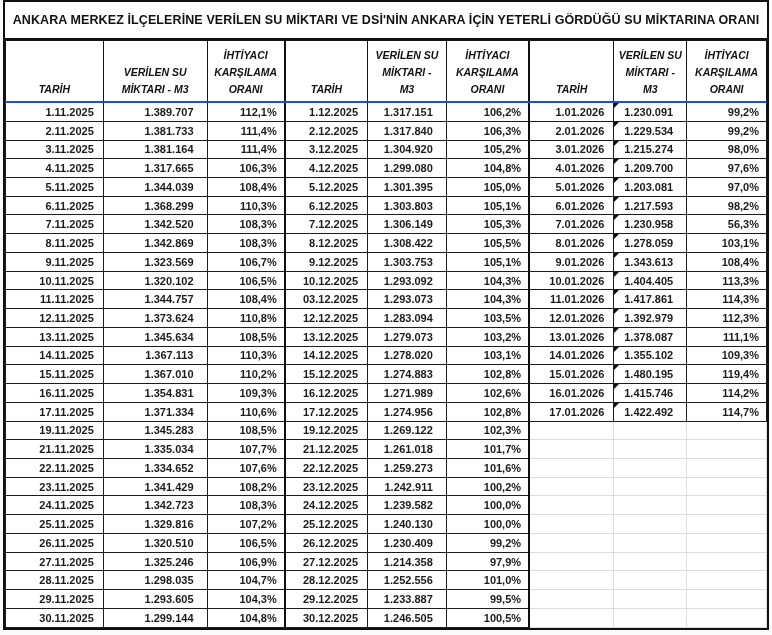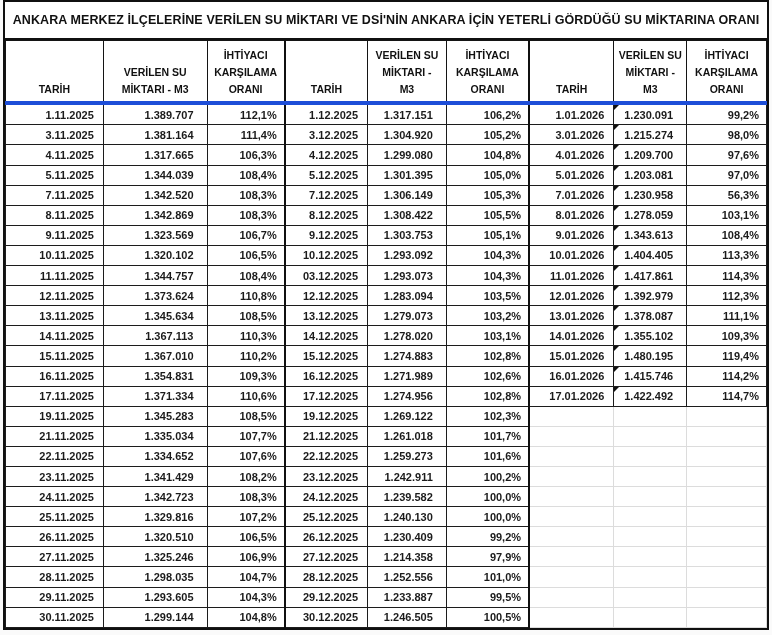--- a/index.html
+++ b/index.html
@@ -22,21 +22,21 @@
   table.grid {
     flex:1 1 auto; width:100%; height:100%;
     border-collapse:collapse; table-layout:fixed;
   }
   .grid th {
     vertical-align:bottom; text-align:center;
     font-weight:700; font-size:10.5px; line-height:1.62; color:#111;
     white-space:pre-line; padding:3px 2px 3px 2px;
     border:1px solid #141414; height:54px; overflow:hidden;
   }
-  .grid thead th { border-bottom:4px solid #1d4ed8; }
+  .grid thead th { border-bottom:2px solid #1d4ed8;font-style:italic; }
   .grid td {
     font-size:11px; font-weight:600; color:#1b1b1b;
     text-align:right; padding:0 8px 0 2px; height:16px;
     border:1px solid #1c1c1c; overflow:hidden; white-space:nowrap;
     position:relative; background:#fff;
   }
   .grid td.c-date  { padding-right:9px; }
   .grid td.c-amt   { padding-right:13px; }
   .grid td.c-rat   { padding-right:7px; }
   .grid td.empty   { border-color:#dcdcdc; }
@@ -94,20 +94,31 @@
           <td class="c-amt">1.389.707</td>
           <td class="c-rat">112,1%</td>
           <td class="c-date gsep">1.12.2025</td>
           <td class="c-amt">1.317.151</td>
           <td class="c-rat">106,2%</td>
           <td class="c-date gsep">1.01.2026</td>
           <td class="c-amt mark">1.230.091</td>
           <td class="c-rat">99,2%</td>
         </tr>
         <tr>
+          <td class="c-date">2.11.2025</td>
+          <td class="c-amt">1.381.733</td>
+          <td class="c-rat">111,4%</td>
+          <td class="c-date gsep">2.12.2025</td>
+          <td class="c-amt">1.317.840</td>
+          <td class="c-rat">106,3%</td>
+          <td class="c-date gsep">2.01.2026</td>
+          <td class="c-amt mark">1.229.534</td>
+          <td class="c-rat">99,2%</td>
+        </tr>
+        <tr>
           <td class="c-date">3.11.2025</td>
           <td class="c-amt">1.381.164</td>
           <td class="c-rat">111,4%</td>
           <td class="c-date gsep">3.12.2025</td>
           <td class="c-amt">1.304.920</td>
           <td class="c-rat">105,2%</td>
           <td class="c-date gsep">3.01.2026</td>
           <td class="c-amt mark">1.215.274</td>
           <td class="c-rat">98,0%</td>
         </tr>
@@ -127,20 +138,31 @@
           <td class="c-amt">1.344.039</td>
           <td class="c-rat">108,4%</td>
           <td class="c-date gsep">5.12.2025</td>
           <td class="c-amt">1.301.395</td>
           <td class="c-rat">105,0%</td>
           <td class="c-date gsep">5.01.2026</td>
           <td class="c-amt mark">1.203.081</td>
           <td class="c-rat">97,0%</td>
         </tr>
         <tr>
+          <td class="c-date">6.11.2025</td>
+          <td class="c-amt">1.368.299</td>
+          <td class="c-rat">110,3%</td>
+          <td class="c-date gsep">6.12.2025</td>
+          <td class="c-amt">1.303.803</td>
+          <td class="c-rat">105,1%</td>
+          <td class="c-date gsep">6.01.2026</td>
+          <td class="c-amt mark">1.217.593</td>
+          <td class="c-rat">98,2%</td>
+        </tr>
+        <tr>
           <td class="c-date">7.11.2025</td>
           <td class="c-amt">1.342.520</td>
           <td class="c-rat">108,3%</td>
           <td class="c-date gsep">7.12.2025</td>
           <td class="c-amt">1.306.149</td>
           <td class="c-rat">105,3%</td>
           <td class="c-date gsep">7.01.2026</td>
           <td class="c-amt mark">1.230.958</td>
           <td class="c-rat">56,3%</td>
         </tr>

